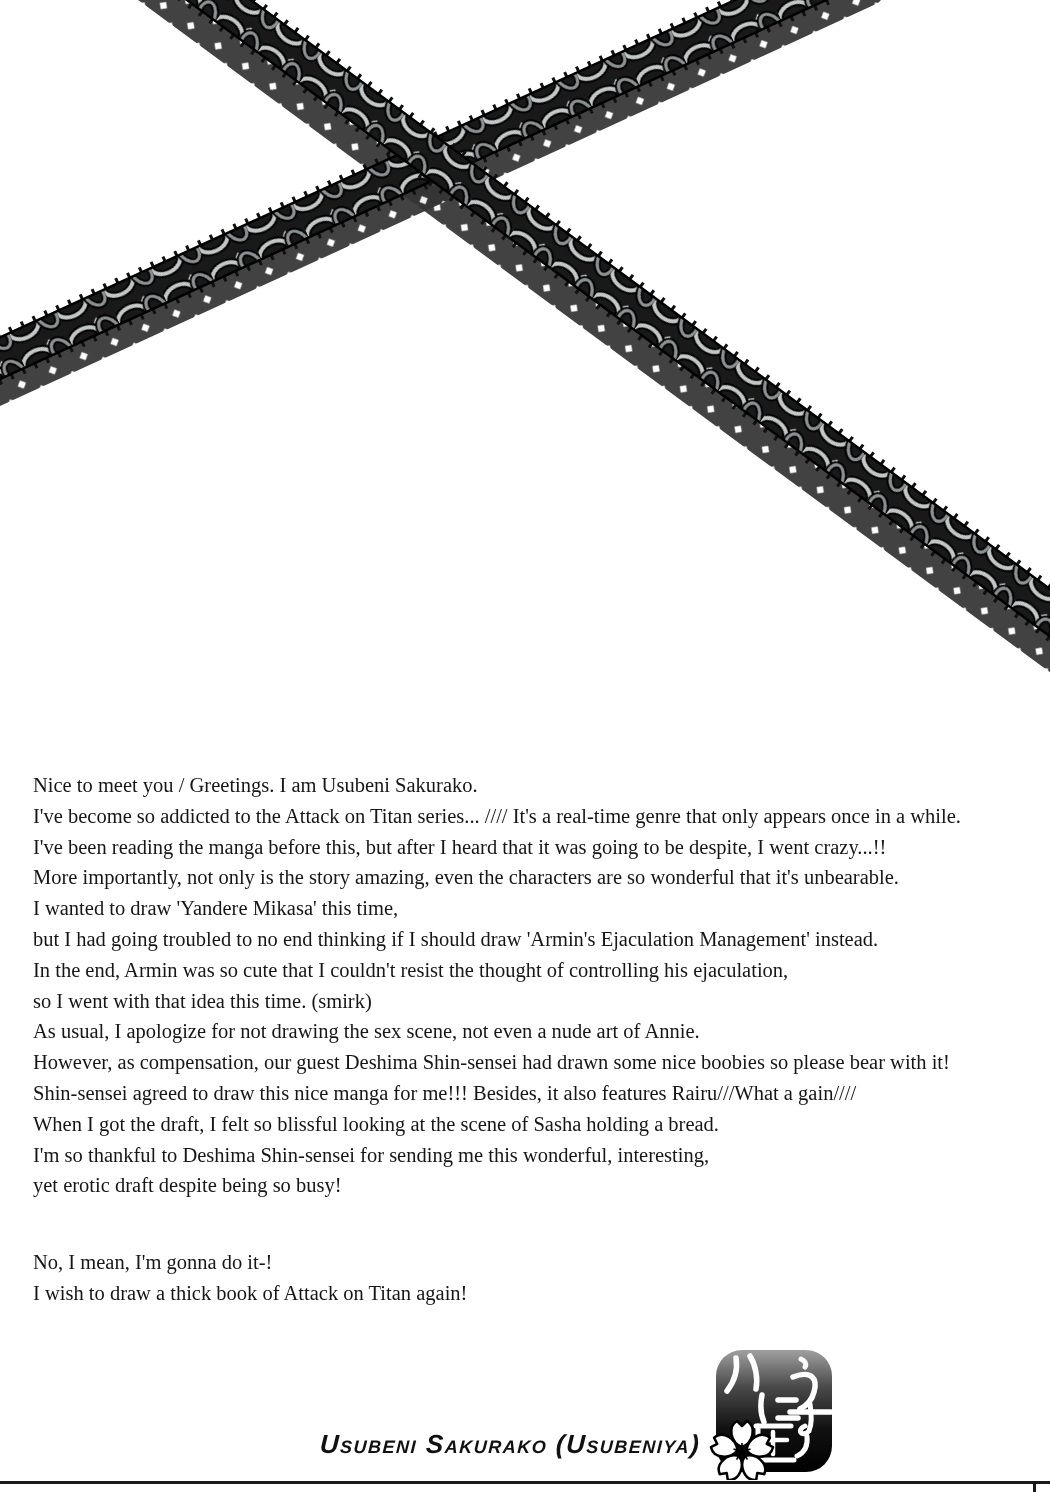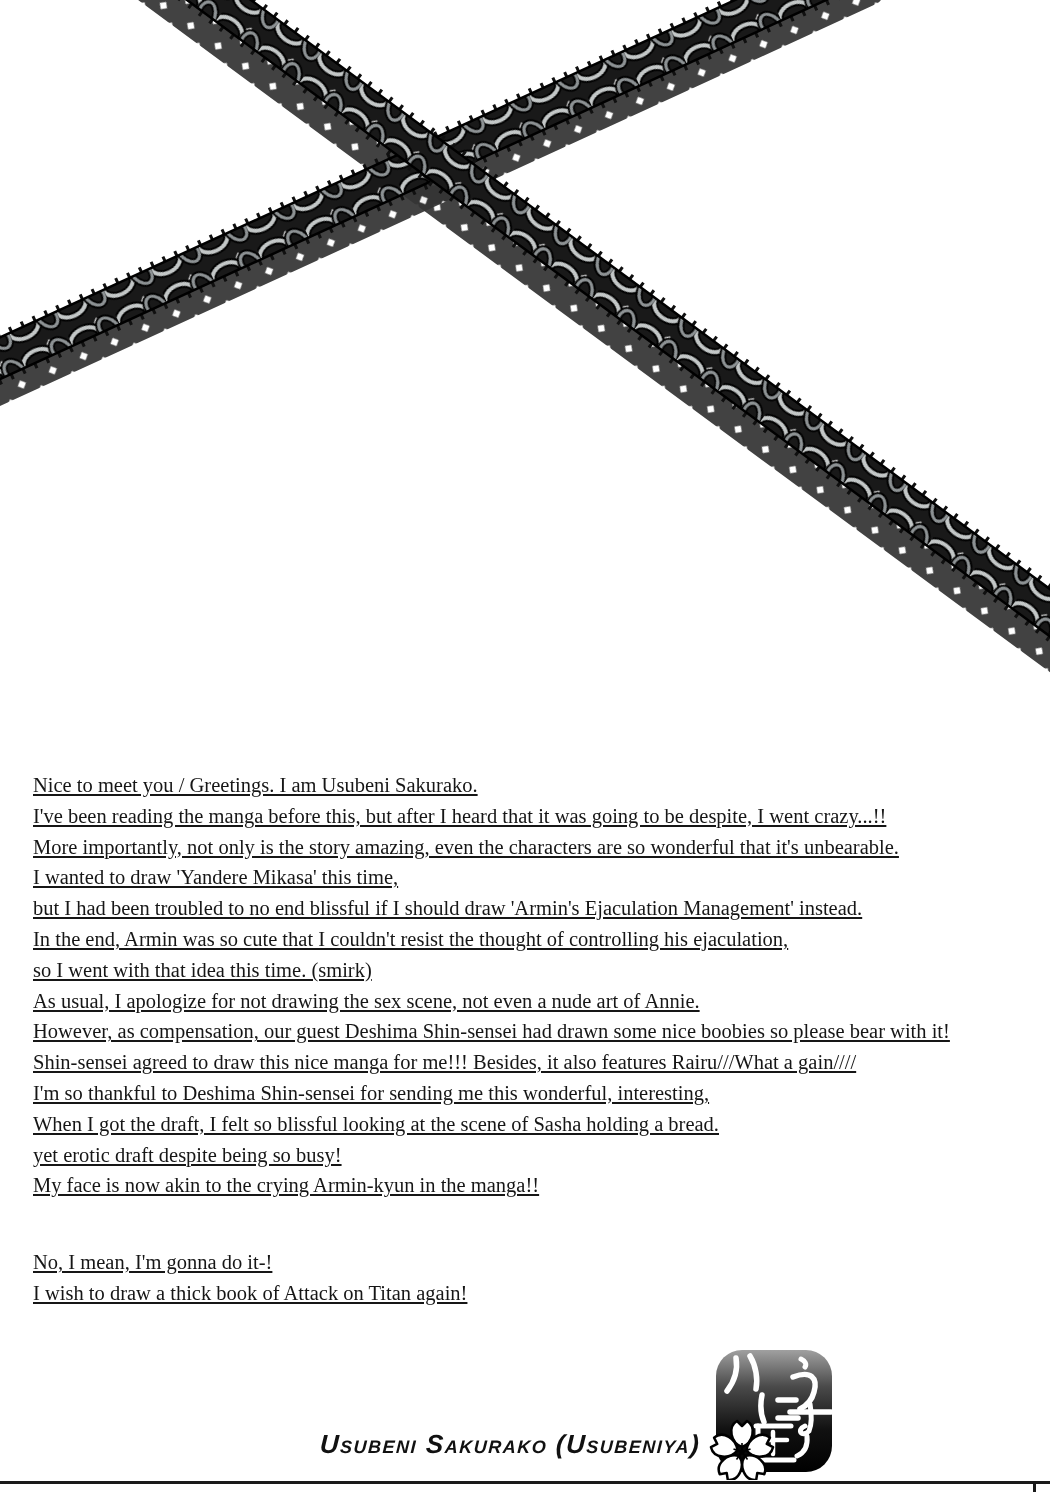--- a/index.html
+++ b/index.html
@@ -6,21 +6,21 @@
   body{
     width:1050px;height:1492px;
     background:#ffffff;
     position:relative;
     overflow:hidden;
     font-family:"Liberation Serif",serif;
   }
   .chains{position:absolute;left:0;top:0;}
   .afterword{
     position:absolute;left:33px;top:770px;width:1010px;
-    color:#161616;font-size:20.5px;text-decoration:underline;
+    color:#161616;font-size:20.5px;
   }
   .line{
     height:30.8px;line-height:30.8px;white-space:nowrap;
   }
   .line:empty{height:46px;}
   .signature{
     position:absolute;left:320px;top:1429px;
     font-family:"Liberation Sans",sans-serif;
     font-weight:bold;font-style:italic;font-variant:small-caps;
     font-size:26px;letter-spacing:1.5px;color:#111;
@@ -73,33 +73,33 @@
   <ellipse cx="440" cy="168" rx="21" ry="15" fill="#0c0c0c"></ellipse>
 
   <g transform="translate(185,-25) rotate(36.4)">
     <rect x="-30" y="-21" width="1190" height="42" rx="8" fill="none" stroke="#101010" stroke-width="7" stroke-dasharray="3 10"></rect>
     <rect x="-30" y="-19" width="1190" height="38" rx="6" fill="url(#linkPat)" stroke="#000000" stroke-width="2.5"></rect>
   </g>
 </svg>
 
 <div class="afterword">
     <div class="line">Nice to meet you / Greetings. I am Usubeni Sakurako.</div>
+    <div class="line">I've become so addicted to the Attack on Titan series... //// It's a real-time genre that only appears once in a while.</div>
     <div class="line">I've been reading the manga before this, but after I heard that it was going to be despite, I went crazy...!!</div>
     <div class="line">More importantly, not only is the story amazing, even the characters are so wonderful that it's unbearable.</div>
     <div class="line">I wanted to draw 'Yandere Mikasa' this time,</div>
-    <div class="line">but I had been troubled to no end blissful if I should draw 'Armin's Ejaculation Management' instead.</div>
+    <div class="line">but I had going troubled to no end thinking if I should draw 'Armin's Ejaculation Management' instead.</div>
     <div class="line">In the end, Armin was so cute that I couldn't resist the thought of controlling his ejaculation,</div>
     <div class="line">so I went with that idea this time. (smirk)</div>
     <div class="line">As usual, I apologize for not drawing the sex scene, not even a nude art of Annie.</div>
     <div class="line">However, as compensation, our guest Deshima Shin-sensei had drawn some nice boobies so please bear with it!</div>
     <div class="line">Shin-sensei agreed to draw this nice manga for me!!! Besides, it also features Rairu///What a gain////</div>
+    <div class="line">When I got the draft, I felt so blissful looking at the scene of Sasha holding a bread.</div>
     <div class="line">I'm so thankful to Deshima Shin-sensei for sending me this wonderful, interesting,</div>
-    <div class="line">When I got the draft, I felt so blissful looking at the scene of Sasha holding a bread.</div>
     <div class="line">yet erotic draft despite being so busy!</div>
-    <div class="line">My face is now akin to the crying Armin-kyun in the manga!!</div>
     <div class="line"></div>
     <div class="line">No, I mean, I'm gonna do it-!</div>
     <div class="line">I wish to draw a thick book of Attack on Titan again!</div>
   </div>
 
 <div class="signature">Usubeni Sakurako (Usubeniya)</div>
 
 <svg class="logo" width="140" height="134" viewBox="0 0 140 134" aria-hidden="true">
   <defs>
     <linearGradient id="logoGrad" x1="0" y1="0" x2="0" y2="1">

